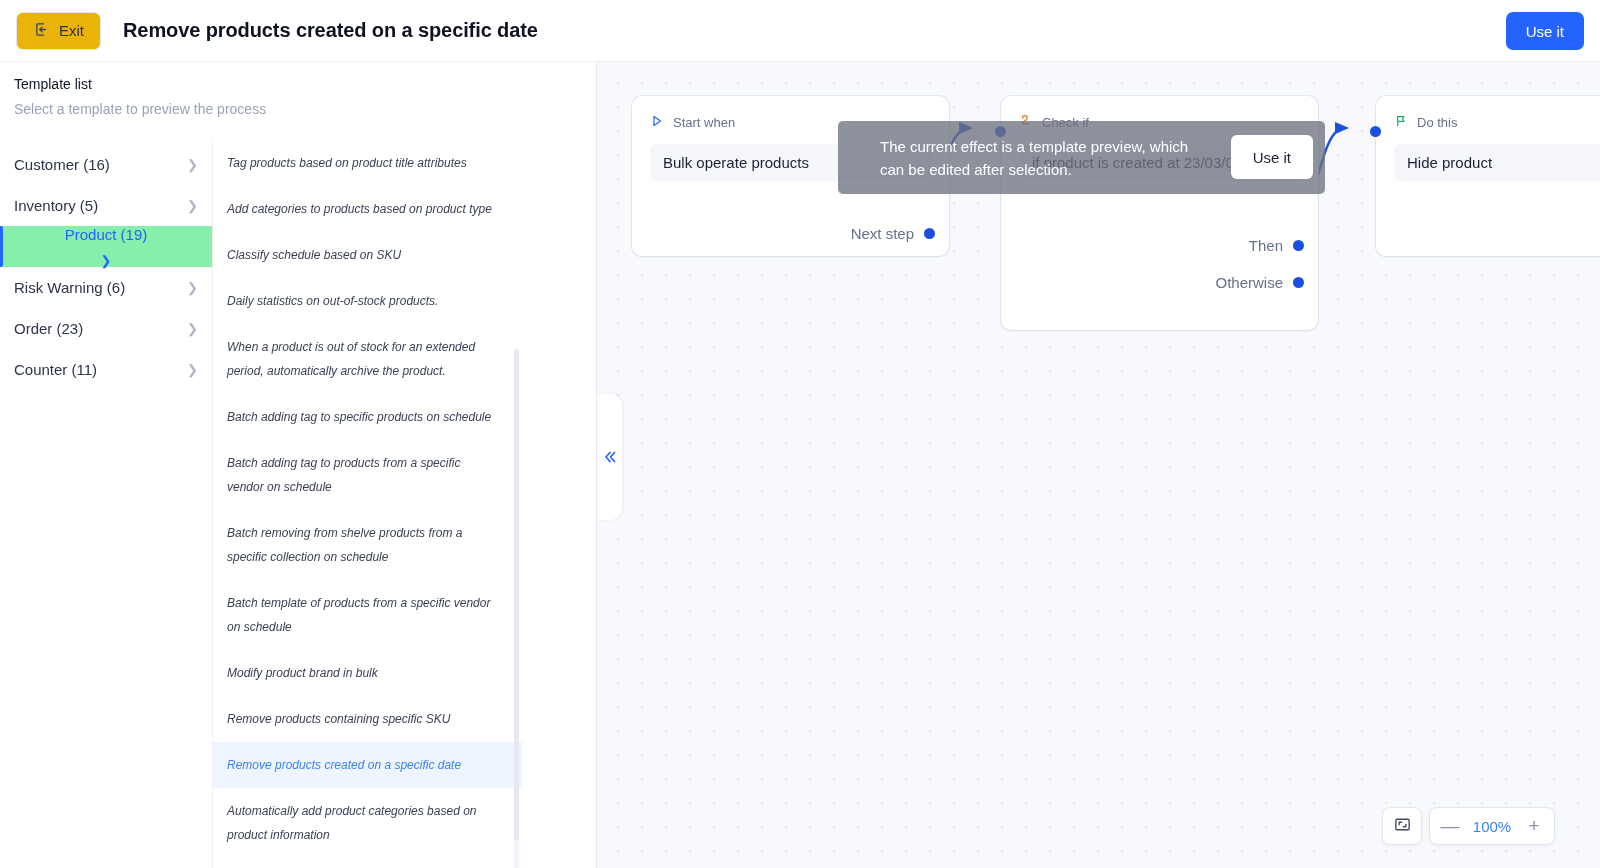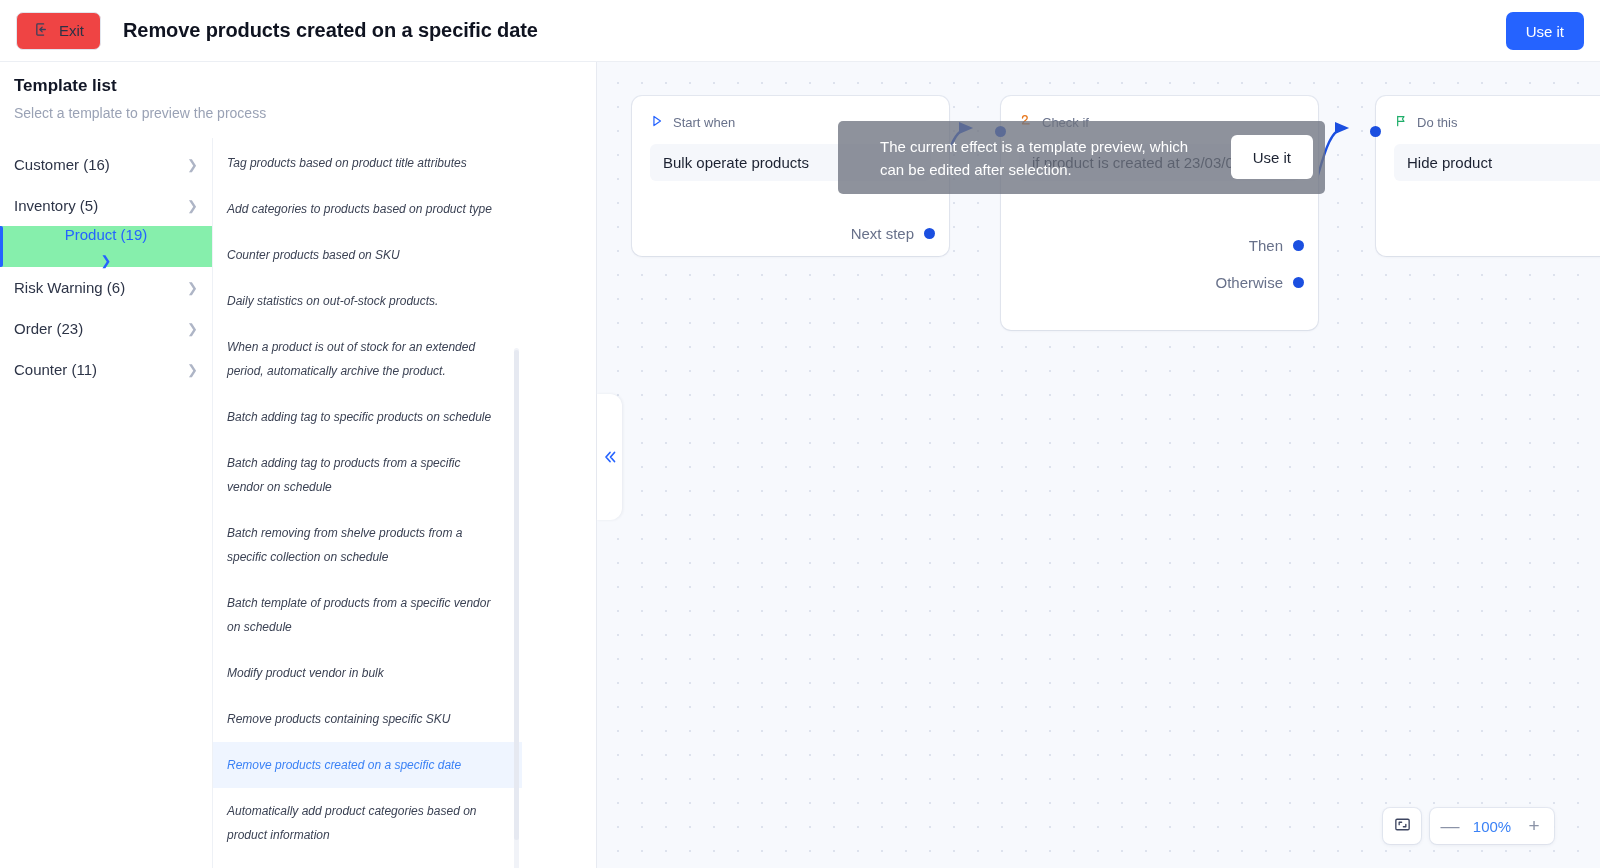--- a/index.html
+++ b/index.html
@@ -25,21 +25,21 @@
     padding: 0 16px;
   }
   .exit-btn {
     display: flex;
     align-items: center;
     gap: 9px;
     height: 38px;
     padding: 0 16px;
     border: 1px solid #e2e6ee;
     border-radius: 7px;
-    background: #ef4444;
+    background: #eab308;
     cursor: pointer;
     font-size: 15px;
     color: #2b3245;
   }
   .exit-btn .lbl { font-size: 15px; color: #2b3245; }
   .topbar-title {
     margin-left: 22px;
     font-size: 20px;
     font-weight: bold;
     color: #0f1320;
@@ -62,21 +62,21 @@
 
   
   .left-panel {
     position: absolute;
     top: 62px; left: 0;
     width: 597px; height: 806px;
     background: #fff;
     border-right: 1px solid #e7eaf1;
   }
   .panel-head { padding: 14px 14px 0 14px; }
-  .panel-title { font-size: 17px; font-weight: bold; color: #111626; }
+  .panel-title { font-size: 14px; font-weight: normal; color: #111626; }
   .panel-sub { font-size: 14px; color: #9aa2b5; margin-top: 9px; }
 
   .panel-body {
     position: absolute;
     top: 76px; left: 0;
     width: 522px;
     height: 730px;
     display: flex;
   }
 
@@ -354,28 +354,28 @@
         <span>Counter (11)</span>
         <span class="chev">❯</span>
       </div>
 
     </div>
 
     <div class="tpl-col">
       <div class="tpl-scroll">
         <div class="tpl-item">Tag products based on product title attributes</div>
         <div class="tpl-item">Add categories to products based on product type</div>
-        <div class="tpl-item">Counter products based on SKU</div>
+        <div class="tpl-item">Classify schedule based on SKU</div>
         <div class="tpl-item">Daily statistics on out-of-stock products.</div>
         <div class="tpl-item">When a product is out of stock for an extended period, automatically archive the product.</div>
         <div class="tpl-item">Batch adding tag to specific products on schedule</div>
         <div class="tpl-item">Batch adding tag to products from a specific vendor on schedule</div>
         <div class="tpl-item">Batch removing from shelve products from a specific collection on schedule</div>
         <div class="tpl-item">Batch template of products from a specific vendor on schedule</div>
-        <div class="tpl-item">Modify product vendor in bulk</div>
+        <div class="tpl-item">Modify product brand in bulk</div>
         <div class="tpl-item">Remove products containing specific SKU</div>
         <div class="tpl-item active">Remove products created on a specific date</div>
         <div class="tpl-item">Automatically add product categories based on product information</div>
         <div class="tpl-item">When the product name contains "T-shirt", the product is marked with "Top"</div>
       </div>
       <div class="tpl-track"></div>
       <div class="tpl-thumb"></div>
     </div>
   </div>
 </div>

